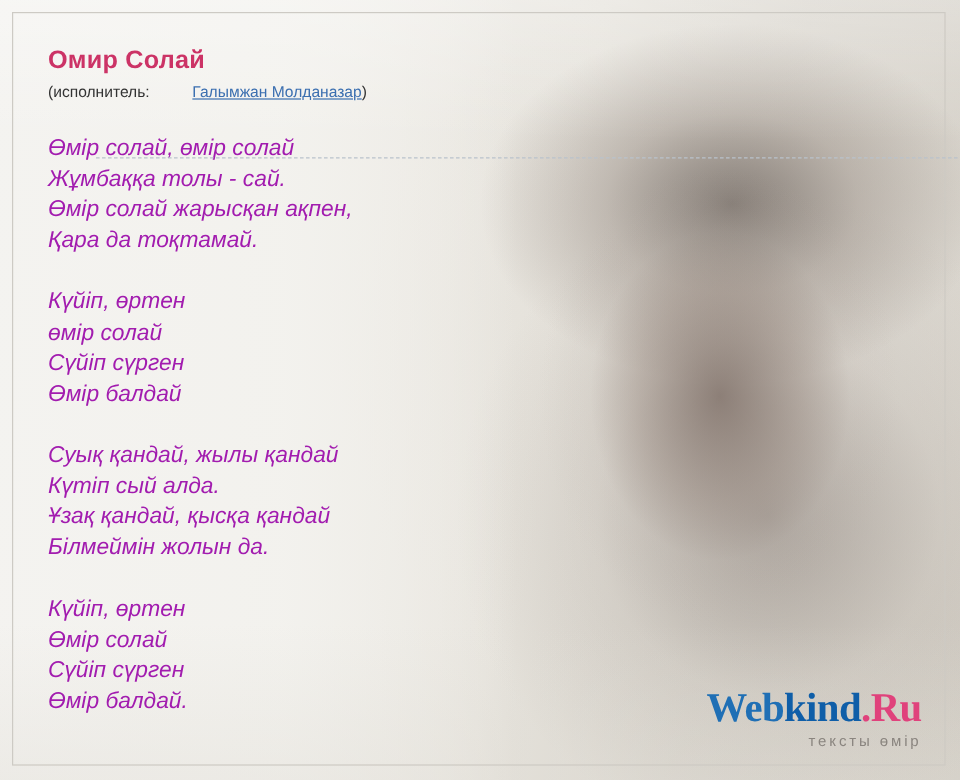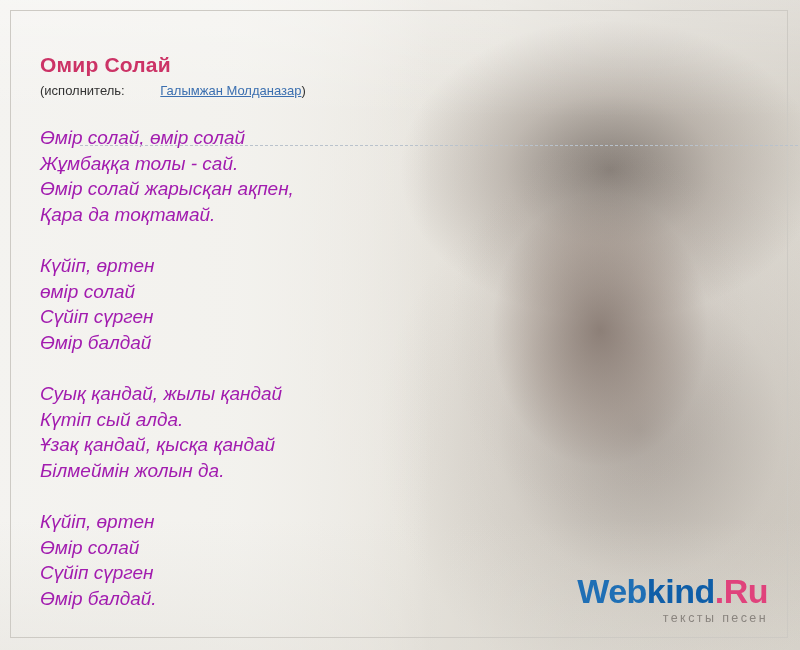--- a/index.html
+++ b/index.html
@@ -51,21 +51,21 @@
     position: absolute;
     left: 10px; top: 10px;
     width: 778px; height: 628px;
     border: 1px solid #cdcac4;
     box-sizing: border-box;
     pointer-events: none;
   }
   #content {
     position: absolute;
     left: 40px;
-    top: 52px;
+    top: 38px;
     width: 500px;
   }
   #song-title {
     color: #cc3366;
     font-size: 21px;
     font-weight: bold;
     line-height: 26px;
     margin: 0 0 4px 0;
     letter-spacing: 0.2px;
   }
@@ -102,20 +102,21 @@
     right: 32px;
     bottom: 26px;
     text-align: right;
     line-height: 1;
     user-select: none;
   }
   #logo-main {
     font-size: 34px;
     font-weight: bold;
     letter-spacing: -0.5px;
+    font-family: Liberation Serif, serif;
   }
   #logo-web {
     color: #1f6fb5;
   }
   #logo-kind {
     color: #0f5ea8;
   }
   #logo-dot {
     color: #e0427c;
   }
@@ -159,16 +160,16 @@
 Білмеймін жолын да.
 
 Күйіп, өртен
 Өмір солай
 Сүйіп сүрген
 Өмір балдай.</div>
   </div>
 
   <div id="logo">
     <div id="logo-main"><span id="logo-web">Web</span><span id="logo-kind">kind</span><span id="logo-dot">.</span><span id="logo-ru">Ru</span></div>
-    <div id="logo-sub">тексты песен</div>
+    <div id="logo-sub">тексты өмір</div>
   </div>
 
 </div>
 
 </body></html>

